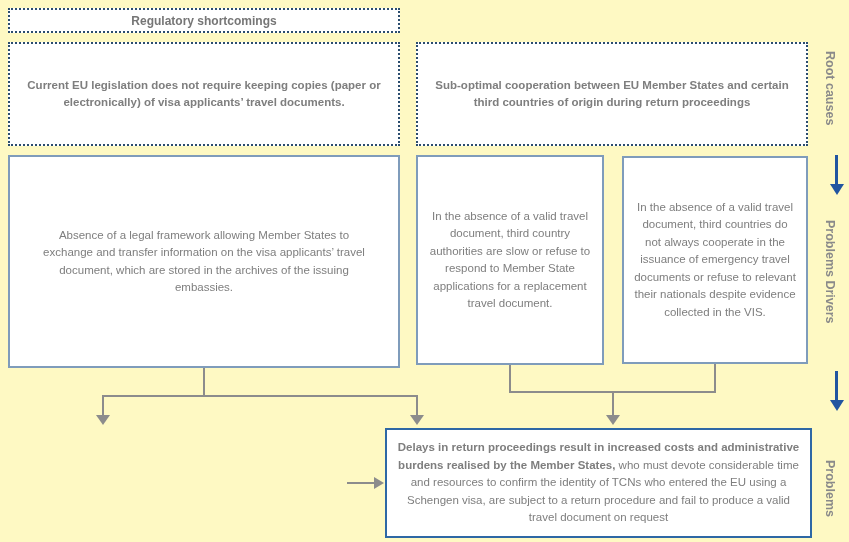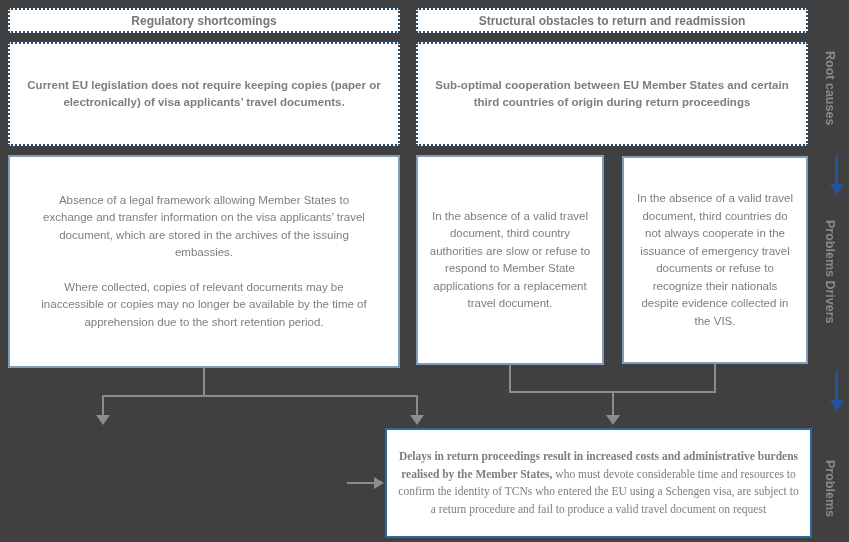--- a/index.html
+++ b/index.html
@@ -4,21 +4,21 @@
 <style>
   * { box-sizing: border-box; margin: 0; padding: 0; }
   body {
     font-family: "Liberation Sans", sans-serif;
     background: #ffffff;
   }
   .canvas {
     position: relative;
     width: 849px;
     height: 542px;
-    background: #404040;
+    background: #fef9c3;
     overflow: hidden;
   }
   .box {
     position: absolute;
     display: flex;
     align-items: center;
     justify-content: center;
     text-align: center;
     color: #7e7e7e;
     background: #ffffff;
@@ -67,43 +67,39 @@
   }
 </style>
 </head>
 <body>
 
 <div class="canvas">
 
   <div class="box dotted hdr" style="left:8px; top:8px; width:392px; height:25px;">
     <span>Regulatory shortcomings</span>
   </div>
-  <div class="box dotted hdr" style="left:416px; top:8px; width:392px; height:25px;">
-    <span>Structural obstacles to return and readmission</span>
-  </div>
 
   <div class="box dotted bold-body" style="left:416px; top:42px; width:392px; height:104px; padding:6px 16px;">
     <span>Sub-optimal cooperation between EU Member States and certain third countries of origin during return proceedings</span>
   </div>
   <div class="box dotted bold-body" style="left:8px; top:42px; width:392px; height:104px; padding:6px 12px;">
     <span>Current EU legislation does not require keeping copies (paper or electronically) of visa applicants’ travel documents.</span>
   </div>
 
   <div class="box solid-light body-txt" style="left:8px; top:155px; width:392px; height:213px; padding:1px 24px; flex-direction:column;">
     <p>Absence of a legal framework allowing Member States to exchange and transfer information on the visa applicants’ travel document, which are stored in the archives of the issuing embassies.</p>
-    <p class="p2">Where collected, copies of relevant documents may be inaccessible or copies may no longer be available by the time of apprehension due to the short retention period.</p>
   </div>
   <div class="box solid-light body-txt" style="left:416px; top:155px; width:188px; height:210px; padding:16px 10px;">
     <span>In the absence of a valid travel document, third country authorities are slow or refuse to respond to Member State applications for a replacement travel document.</span>
   </div>
   <div class="box solid-light body-txt" style="left:622px; top:156px; width:186px; height:208px; padding:8px 9px;">
-    <span>In the absence of a valid travel document, third countries do not always cooperate in the issuance of emergency travel documents or refuse to recognize their nationals despite evidence collected in the VIS.</span>
+    <span>In the absence of a valid travel document, third countries do not always cooperate in the issuance of emergency travel documents or refuse to relevant their nationals despite evidence collected in the VIS.</span>
   </div>
 
-  <div class="box solid-strong body-txt" style="left:385px; top:428px; width:427px; height:110px; padding:8px 10px;font-family:Liberation Serif, serif;">
+  <div class="box solid-strong body-txt" style="left:385px; top:428px; width:427px; height:110px; padding:8px 10px;">
     <span><span class="b">Delays in return proceedings result in increased costs and administrative burdens realised by the Member States,</span><span> who must devote considerable time and resources to confirm the identity of TCNs who entered the EU using a Schengen visa, are subject to a return procedure and fail to produce a valid travel document on request</span></span>
   </div>
 
   <div class="cline" style="left:203px; top:368px; width:2px; height:28px;"></div>
   <div class="cline" style="left:102px; top:395px; width:316px; height:2px;"></div>
   <div class="cline" style="left:102px; top:395px; width:2px; height:21px;"></div>
   <div class="arr-down" style="left:96px; top:415px;"></div>
   <div class="cline" style="left:416px; top:395px; width:2px; height:21px;"></div>
   <div class="arr-down" style="left:410px; top:415px;"></div>
 

